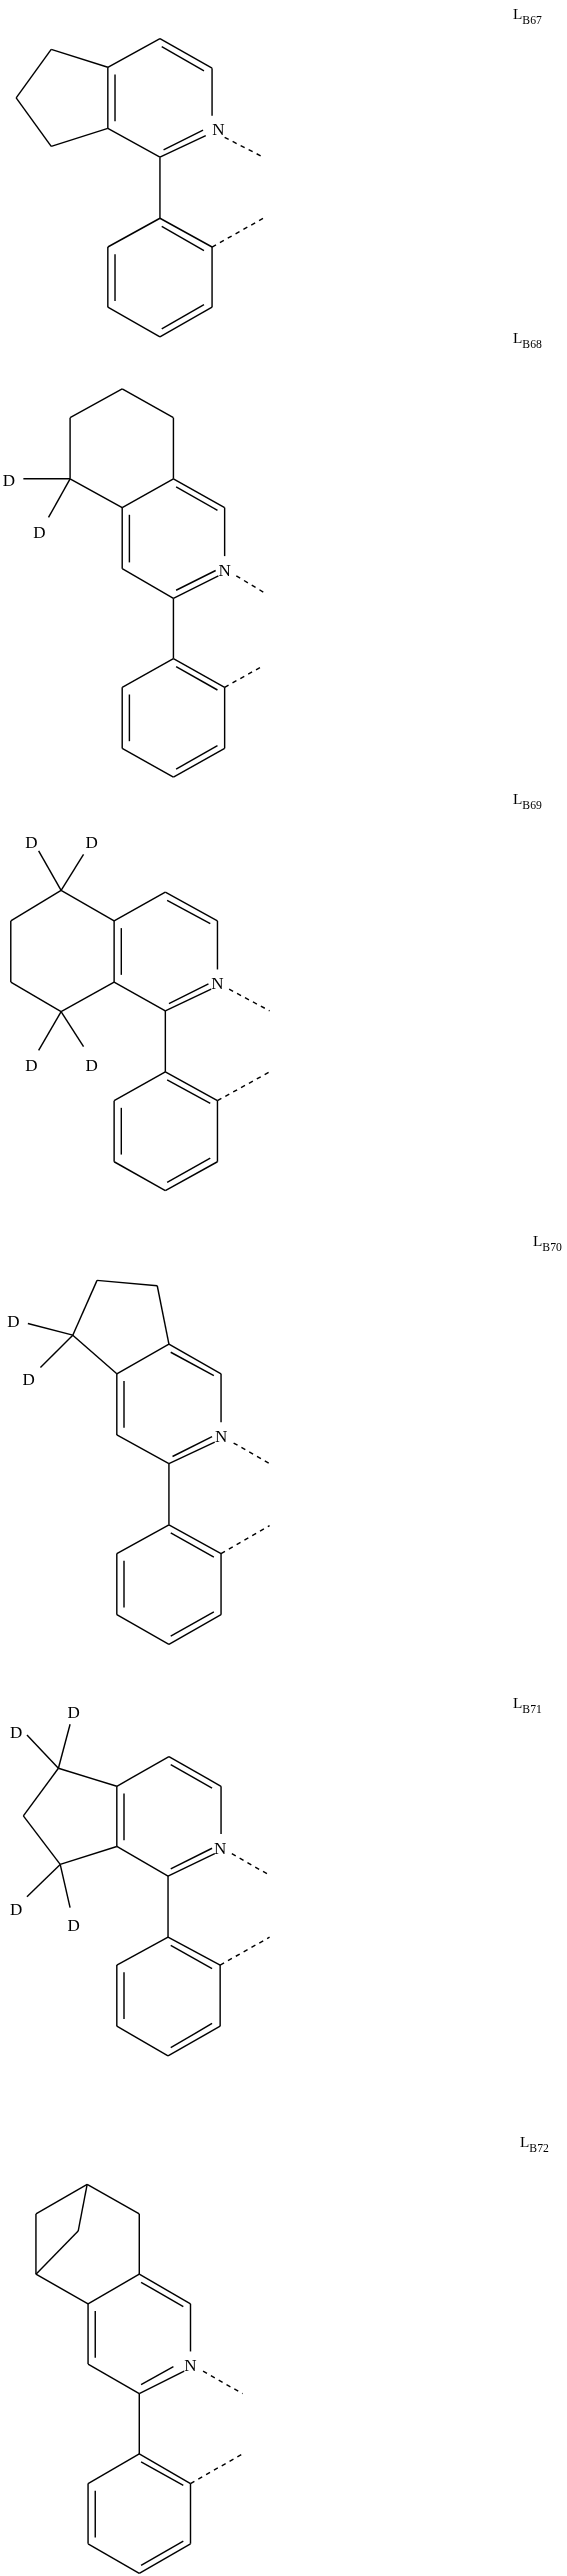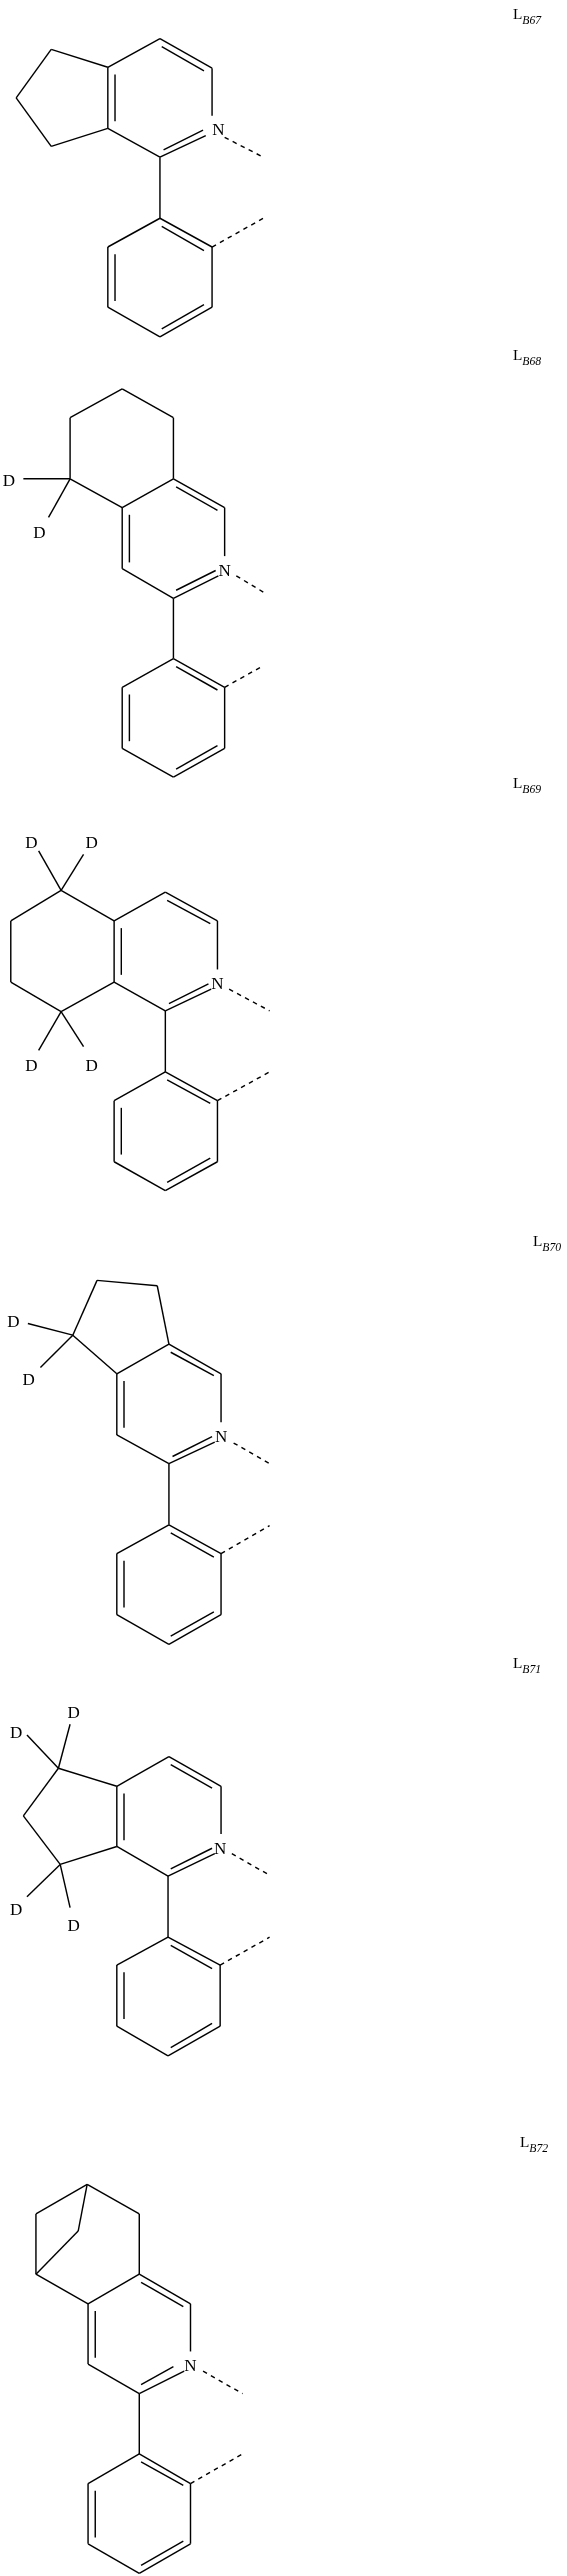--- a/index.html
+++ b/index.html
@@ -1,19 +1,19 @@
 <!DOCTYPE html>
 <html style="font-size:14.4px"><head>
 <meta charset="utf-8">
 <style>
   html, body { margin: 0; padding: 0; background: #ffffff; }
   body { width: 567px; height: 2576px; position: relative; overflow: hidden; font-family: "Liberation Serif", "DejaVu Serif", serif; }
   #canvas { position: absolute; left: 0; top: 0; width: 567px; height: 2576px; }
   .ligand-label { position: absolute; font-family: "Liberation Serif", "DejaVu Serif", serif; font-size: 15.3px; color: #000; white-space: nowrap; }
-  .ligand-label .sub { font-style: italic; font-size: 11.7px; position: relative; top: 4.5px; }
+  .ligand-label .sub { font-size: 11.7px; position: relative; top: 4.5px; }
 </style>
 </head>
 <body>
 
 <svg id="canvas" width="567" height="2576" viewBox="0 0 631 2865" xmlns="http://www.w3.org/2000/svg">
     <g>
       <line x1="178" y1="42" x2="236" y2="75" stroke="#000000" stroke-width="1.6" stroke-linecap="butt"></line>
       <line x1="236" y1="75" x2="236" y2="128" stroke="#000000" stroke-width="1.6" stroke-linecap="butt"></line>
       <line x1="229" y1="150" x2="178" y2="174" stroke="#000000" stroke-width="1.6" stroke-linecap="butt"></line>
       <line x1="178" y1="174" x2="120" y2="142" stroke="#000000" stroke-width="1.6" stroke-linecap="butt"></line>
@@ -206,19 +206,19 @@
       <line x1="106" y1="2771" x2="106" y2="2823" stroke="#000000" stroke-width="1.6" stroke-linecap="butt"></line>
       <line x1="157" y1="2854" x2="204" y2="2827" stroke="#000000" stroke-width="1.6" stroke-linecap="butt"></line>
       <line x1="226" y1="2638" x2="270" y2="2663" stroke="#000000" stroke-width="1.6" stroke-linecap="butt" stroke-dasharray="5,5"></line>
       <line x1="212" y1="2763" x2="270" y2="2730" stroke="#000000" stroke-width="1.6" stroke-linecap="butt" stroke-dasharray="5,5"></line>
       <text x="212" y="2638" text-anchor="middle" font-family="&quot;Liberation Serif&quot;, &quot;DejaVu Serif&quot;, serif" font-size="19" fill="#000000">N</text>
     </g>
   </svg>
 
 <div id="labels">
   <div class="ligand-label" style="left: 513px; top: 5.4px;"><span>L</span><span class="sub">B67</span></div>
-  <div class="ligand-label" style="left: 513px; top: 346px;"><span>L</span><span class="sub">B68</span></div>
-  <div class="ligand-label" style="left: 513px; top: 774px;"><span>L</span><span class="sub">B69</span></div>
+  <div class="ligand-label" style="left: 513px; top: 329px;"><span>L</span><span class="sub">B68</span></div>
+  <div class="ligand-label" style="left: 513px; top: 790px;"><span>L</span><span class="sub">B69</span></div>
   <div class="ligand-label" style="left: 533px; top: 1232px;"><span>L</span><span class="sub">B70</span></div>
-  <div class="ligand-label" style="left: 513px; top: 1654px;"><span>L</span><span class="sub">B71</span></div>
+  <div class="ligand-label" style="left: 513px; top: 1694px;"><span>L</span><span class="sub">B71</span></div>
   <div class="ligand-label" style="left: 520px; top: 2133px;"><span>L</span><span class="sub">B72</span></div>
 </div>
 
 
 </body></html>

